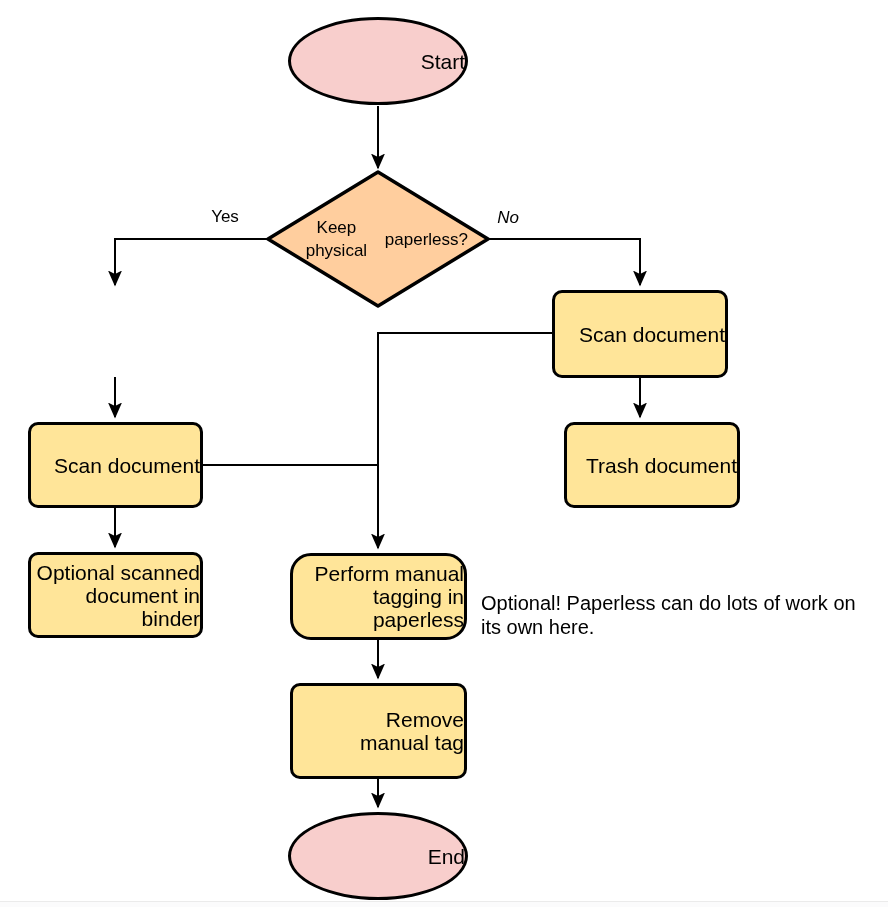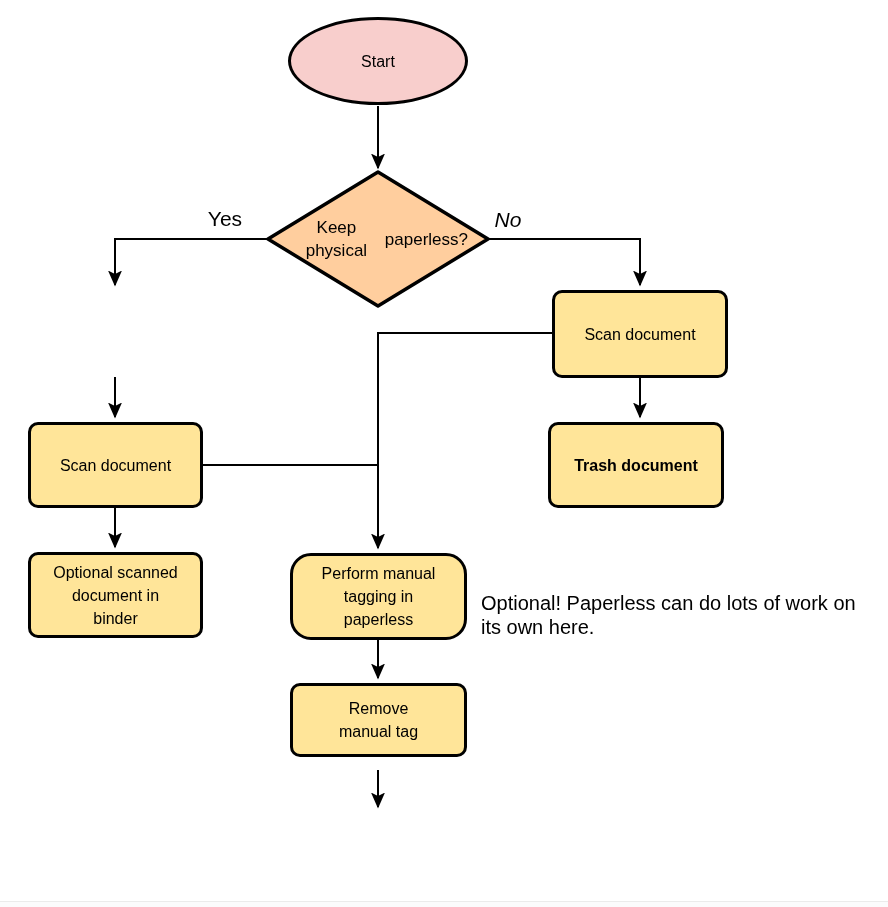--- a/index.html
+++ b/index.html
@@ -12,23 +12,23 @@
     overflow:hidden;
   }
   .stage{position:absolute;left:0;top:0;width:888px;height:907px;}
   svg.wires{position:absolute;left:0;top:0;width:888px;height:907px;pointer-events:none;}
   svg.wires path.edge{fill:none;stroke:var(--stroke,#000);stroke-width:2;}
   svg.wires polygon.diamond{fill:var(--decision-fill,#ffce9e);stroke:var(--stroke,#000);stroke-width:3.5;stroke-linejoin:round;}
 
   .node{
     position:absolute;
     display:flex;flex-direction:column;
-    align-items:center;justify-content:center;
+    align-items:flex-end;justify-content:center;
     text-align:center;
-    font-size:16px;line-height:23px;
+    font-size:21px;line-height:23px;
     box-sizing:border-box;
   }
   .process{
     background:var(--process-fill,#ffe599);
     border:3px solid var(--stroke,#000);
     border-radius:10px;
   }
   .terminator{
     background:var(--terminator-fill,#f8cecc);
     border:3.5px solid var(--stroke,#000);
@@ -36,43 +36,43 @@
   }
   .decision-label{
     position:absolute;
     display:flex;flex-direction:row;
     align-items:center;justify-content:center;
     text-align:center;
     font-size:17px;line-height:23px;
   }
   .edge-label{
     position:absolute;
-    font-size:21px;
+    font-size:17px;
     text-align:center;
   }
   .annotation{
     position:absolute;
     font-size:20px;line-height:24px;
     white-space:nowrap;
   }
   .bottom-divider{
     position:absolute;left:0;top:901px;width:888px;height:6px;
     background:#fbfbfc;
     border-top:1px solid #ebebeb;
   }
 
   
   #n-start   {left:288px;top:17px;width:180px;height:88px;}
   #n-write   {left:28px; top:290px;width:175px;height:87px;}
   #n-scanL   {left:28px; top:422px;width:175px;height:86px;}
   #n-archive {left:28px; top:552px;width:175px;height:86px;}
   #n-scanR   {left:552px;top:290px;width:176px;height:88px;}
-  #n-trash   {left:548px;top:422px;width:176px;height:86px;font-weight:bold;}
+  #n-trash   {left:564px;top:422px;width:176px;height:86px;}
   #n-perform {left:290px;top:553px;width:177px;height:87px;border-radius:21px;}
-  #n-remove  {left:290px;top:683px;width:177px;height:74px;}
+  #n-remove  {left:290px;top:683px;width:177px;height:96px;}
   #n-end     {left:288px;top:812px;width:180px;height:88px;}
   #n-decision-label{left:288px;top:203px;width:180px;height:72px;}
   #lbl-yes{left:203px;top:207px;width:44px;}
   #lbl-no {left:488px;top:208px;width:40px;font-style:italic;}
   #note-optional{left:481px;top:591px;}
 </style>
 </head>
 <body>
 
 <div class="stage">
@@ -133,20 +133,23 @@
     <div>Perform manual</div>
     <div>tagging in</div>
     <div>paperless</div>
   </div>
 
   <div class="node process" id="n-remove">
     <div>Remove</div>
     <div>manual tag</div>
   </div>
 
+  <div class="node terminator" id="n-end">
+    <div>End</div>
+  </div>
 
   <div class="annotation" id="note-optional">
     <div>Optional! Paperless can do lots of work on</div>
     <div>its own here.</div>
   </div>
 
   <div class="bottom-divider"></div>
 </div>
 
 </body></html>

